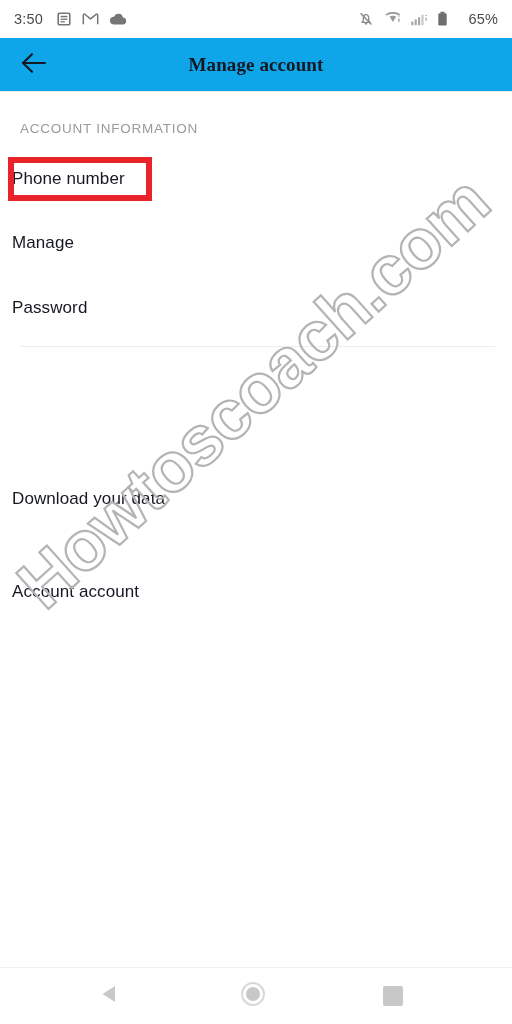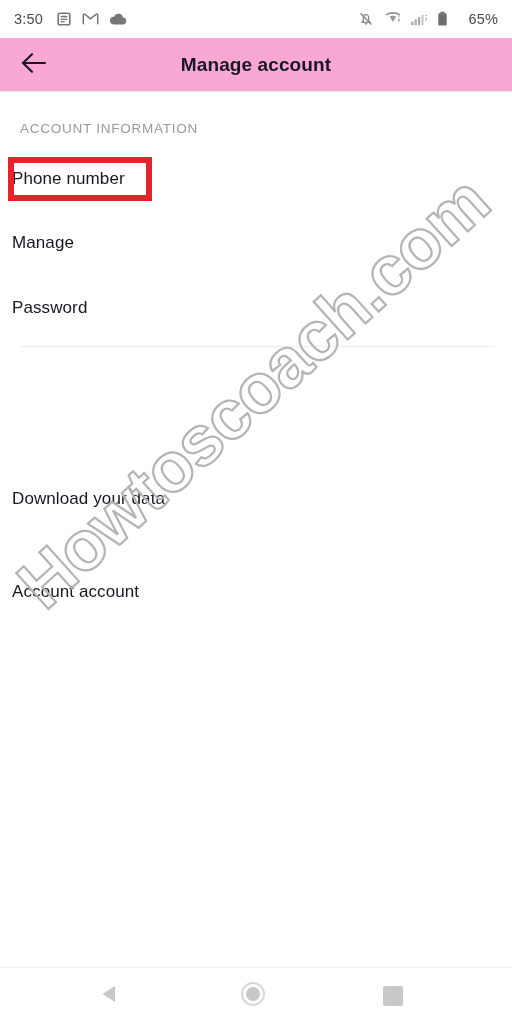--- a/index.html
+++ b/index.html
@@ -53,21 +53,22 @@
     letter-spacing: .2px;
     margin-left: 12px;
   }
 
   
   #app-header {
     position: absolute;
     top: 38px; left: 0;
     width: 512px;
     height: 53px;
-    background: #f9a8d4;
+    background: #0ea5e9;
+    font-family: Liberation Serif, serif;
   }
   #back-button {
     position: absolute;
     left: 14px; top: 8px;
     width: 40px; height: 38px;
     display: flex;
     align-items: center;
     justify-content: center;
     cursor: pointer;
   }

